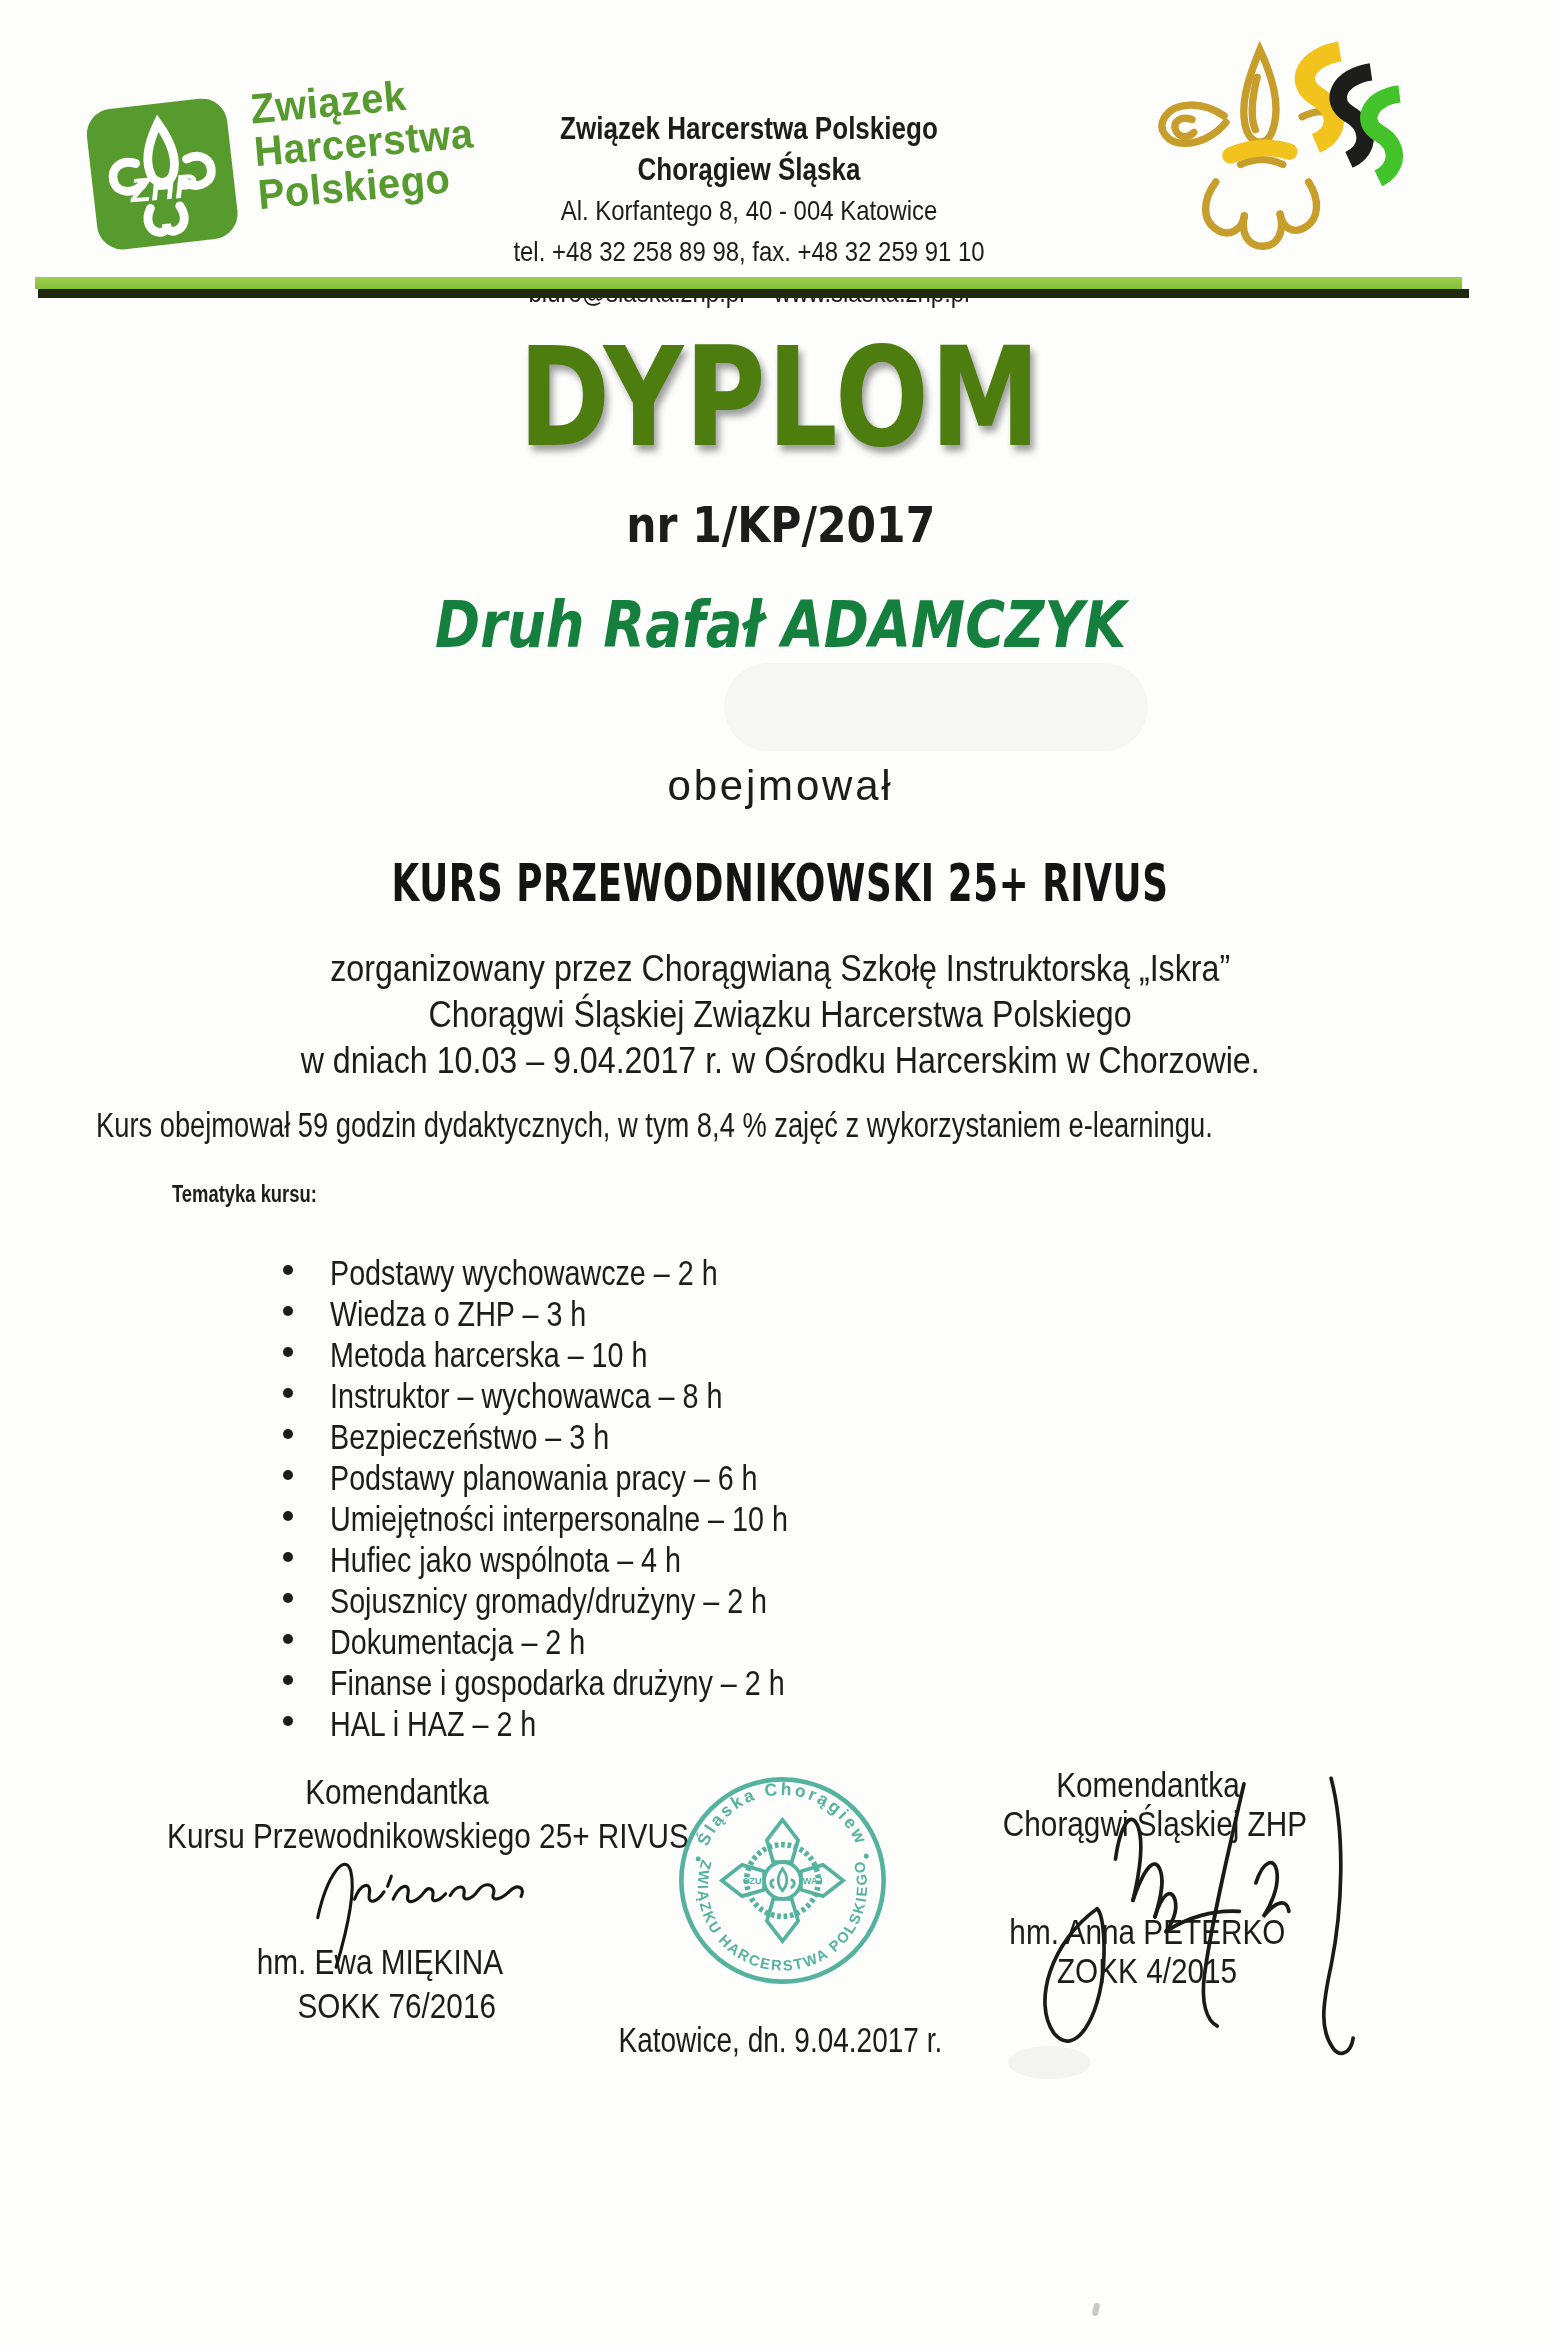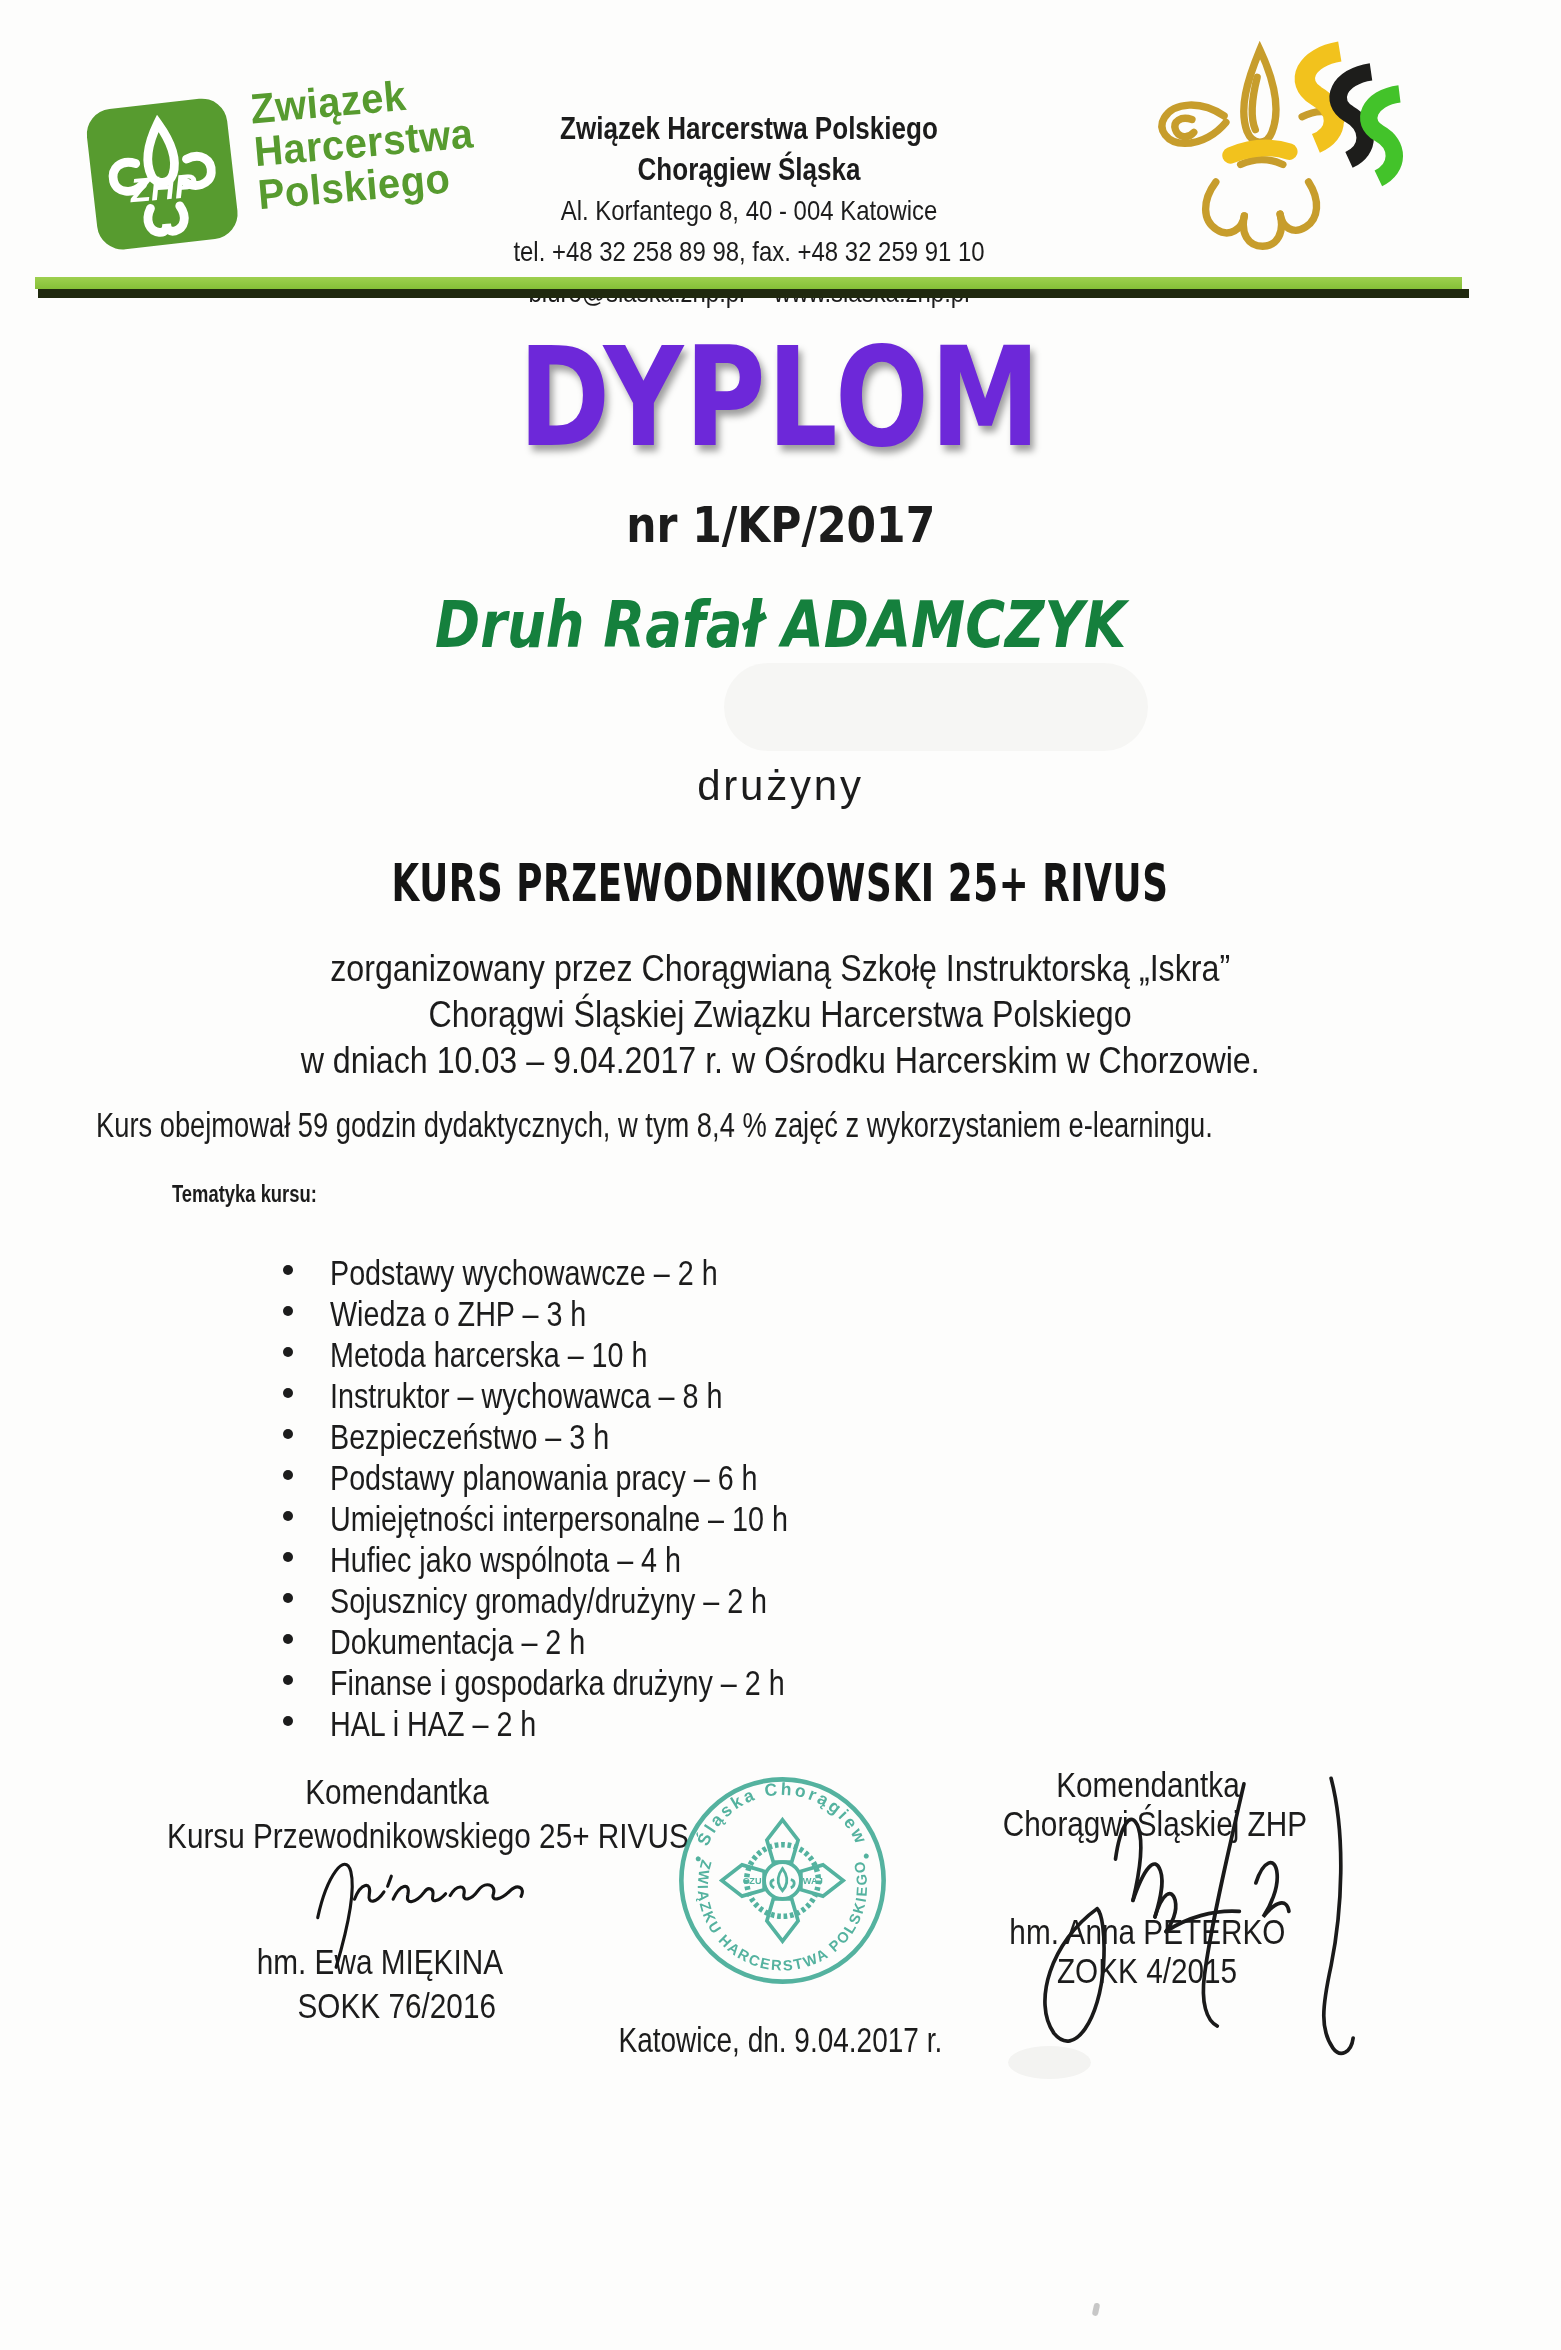--- a/index.html
+++ b/index.html
@@ -25,21 +25,21 @@
   .hdr-center .r{font-size:28.5px;}
   .hdr-center .gap{display:inline-block;width:35px;}
   .logo-right{left:1113px;top:24px;}
 
   .green-bar{left:35px;top:277px;width:1427px;height:22px;}
   .green-bar .light{height:12px;background:linear-gradient(180deg,#9ed04f,#85bf37);}
   .green-bar .dark{height:9.2px;width:1431px;margin-left:2.8px;background:#20290f;}
 
   
   .title{top:329px;font-family:"DejaVu Sans","Liberation Sans",sans-serif;font-weight:bold;
-    font-size:138px;line-height:138px;color:#6d28d9;letter-spacing:1.8px;
+    font-size:138px;line-height:138px;color:#4d7c0f;letter-spacing:1.8px;
     text-shadow:4.6px 6.4px 8.3px rgba(0,0,0,.38);}
   .title .sx{transform:scaleX(.8);}
   .cert-nr{top:496px;font-family:"DejaVu Sans","Liberation Sans",sans-serif;font-weight:bold;font-size:50px;}
   .cert-nr .sx{transform:scaleX(.85);}
   .recipient{top:588px;font-family:"DejaVu Sans","Liberation Sans",sans-serif;
     font-weight:bold;font-style:italic;font-size:64px;color:#15803d;}
   .recipient .sx{transform:scaleX(.85);}
   .artifact{left:724px;top:663px;width:424px;height:88px;border-radius:44px;background:#f6f6f4;}
   .completed{top:762px;font-size:42px;letter-spacing:2.8px;}
   .course{top:854px;font-family:"DejaVu Sans","Liberation Sans",sans-serif;font-weight:bold;
@@ -128,21 +128,21 @@
 
   <div class="abs green-bar">
     <div class="light"></div>
     <div class="dark"></div>
   </div>
 
   <div class="centerline title"><span class="sx">DYPLOM</span></div>
   <div class="centerline cert-nr"><span class="sx">nr 1/KP/2017</span></div>
   <div class="centerline recipient"><span class="sx">Druh Rafał ADAMCZYK</span></div>
   <div class="abs artifact"></div>
-  <div class="centerline completed"><span>drużyny</span></div>
+  <div class="centerline completed"><span>obejmował</span></div>
   <div class="centerline course"><span class="sx">KURS PRZEWODNIKOWSKI 25+ RIVUS</span></div>
 
   <div class="centerline organizer">
     <div><span class="sx">zorganizowany przez Chorągwianą Szkołę Instruktorską „Iskra”</span></div>
     <div><span class="sx">Chorągwi Śląskiej Związku Harcerstwa Polskiego</span></div>
     <div><span class="sx">w dniach 10.03 – 9.04.2017 r. w Ośrodku Harcerskim w Chorzowie.</span></div>
   </div>
 
   <div class="abs summary nowrap"><span class="sxl">Kurs obejmował 59 godzin dydaktycznych, w tym  8,4 % zajęć z wykorzystaniem e-learningu.</span></div>
   <div class="abs topics-heading nowrap"><span class="sxl">Tematyka kursu:</span></div>

